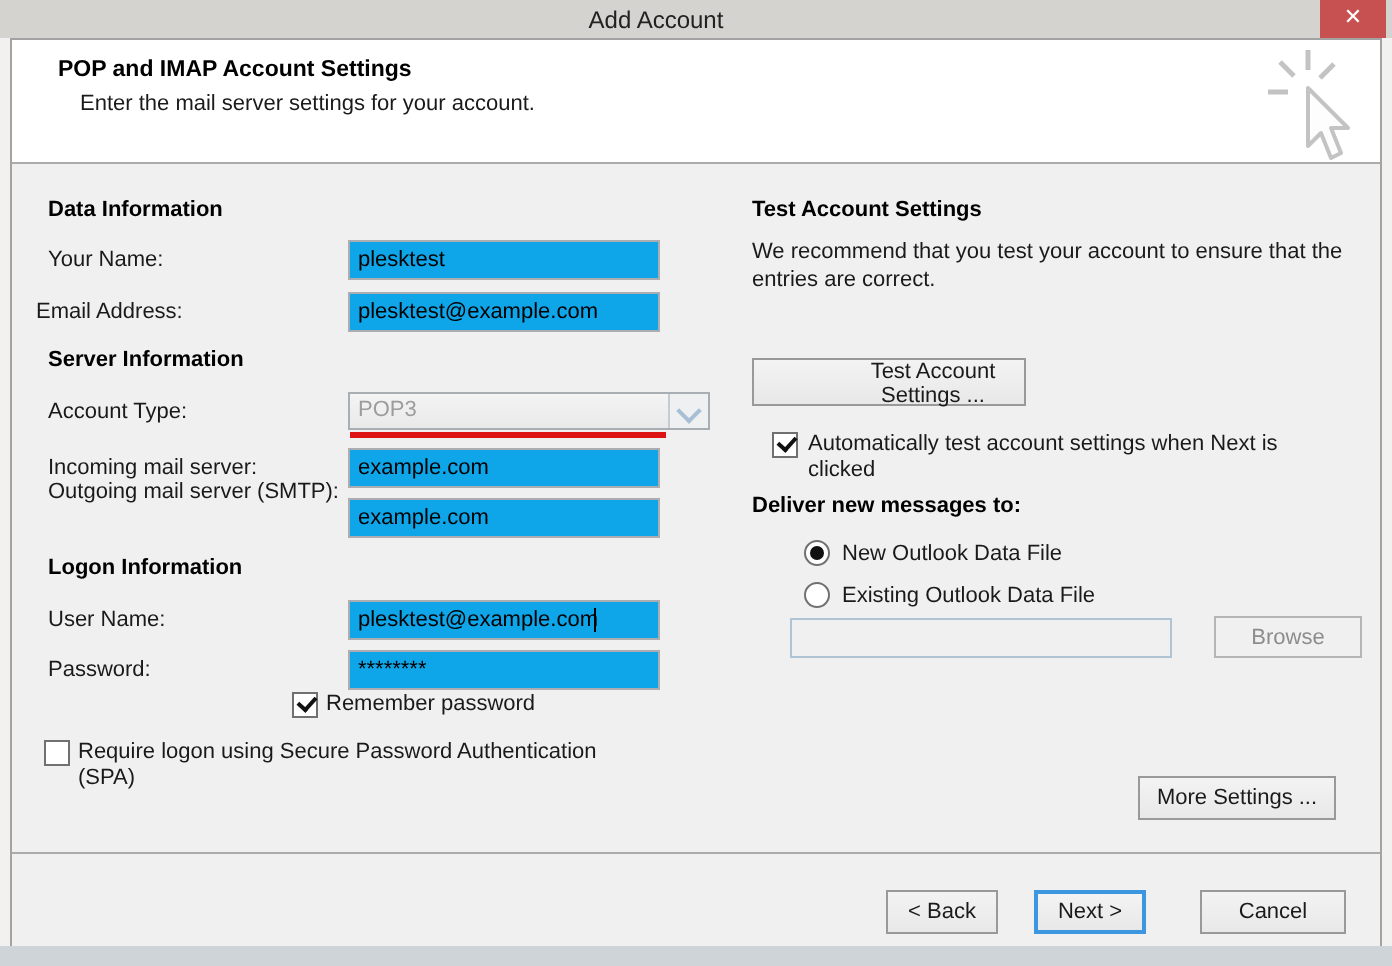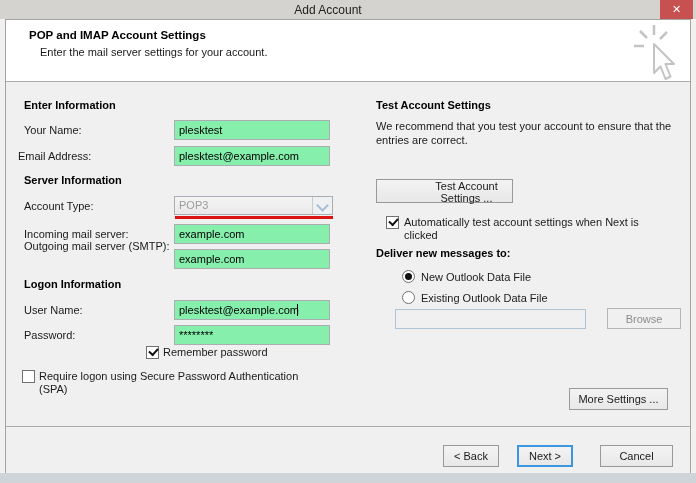--- a/index.html
+++ b/index.html
@@ -19,21 +19,21 @@
   .side-strip{top:19px;width:5px;height:454px;background:#f2f1f0;}
   
   .panel{left:5px;top:19px;width:686px;height:454px;background:#f0f0f0;border:1px solid #a3a3a3;box-sizing:border-box;}
   .header-band{left:6px;top:20px;width:684px;height:61px;background:#ffffff;border-bottom:1px solid #ababab;}
   .footer-band{left:6px;top:426px;width:684px;height:46px;background:#f0f0f0;border-top:1px solid #ababab;}
   .hdr-title{left:29px;top:29px;font-weight:bold;font-size:11.5px;color:#000;}
   .hdr-sub{left:40px;top:46px;font-size:11px;color:#1a1a1a;}
   
   .sec{font-weight:bold;color:#000;}
   .lbl{color:#1a1a1a;}
-  .tb{position:absolute;box-sizing:border-box;height:20px;border:1px solid #abadb3;background:#86efac;
+  .tb{position:absolute;box-sizing:border-box;height:20px;border:1px solid #abadb3;background:#0ea5e9;
       font-family:"Liberation Sans","DejaVu Sans",sans-serif;font-size:11px;color:#000;padding:2px 4px;margin:0;}
   .tb:disabled{background:#f0f0f0;border-color:#afc4d5;color:#8c8c8c;}
   .combo{box-sizing:border-box;height:19px;border:1px solid #a9aeb4;background:linear-gradient(#f4f4f4,#e9e9e9);
       color:#9c9c9c;padding:2px 4px;}
   .combo .arrow-box{position:absolute;right:0;top:0;width:19px;height:17px;border-left:1px solid #c6cbd1;background:#eef0f2;}
   .combo .chev{position:absolute;right:5px;top:4px;width:7px;height:7px;border-right:2px solid #a8bed4;
       border-bottom:2px solid #a8bed4;transform:rotate(45deg);}
   .redline{background:#dd1414;height:3px;}
   .cb{position:absolute;width:13px;height:13px;background:#fff;border:1px solid #707070;box-sizing:border-box;}
   .cb .tick{position:absolute;left:2px;top:1px;width:7px;height:4px;border-left:2px solid #111;
@@ -70,32 +70,32 @@
 <svg class="abs" style="left:632px;top:24px;" width="56" height="62" viewBox="0 0 56 62">
   <g stroke="#c3c3c3" stroke-width="2.5" fill="none">
     <line x1="22" y1="1" x2="22" y2="11"></line>
     <line x1="8" y1="7" x2="15" y2="14"></line>
     <line x1="2" y1="22" x2="12" y2="22"></line>
     <line x1="35" y1="8" x2="28" y2="15"></line>
   </g>
   <path d="M22 20 L22 49 L28.5 42.5 L33.5 55 L38.5 52.5 L33.5 40 L42 40 Z" fill="#fdfdfd" stroke="#c3c3c3" stroke-width="2" stroke-linejoin="round"></path>
 </svg>
 
-<div class="abs sec" style="left:24px;top:99px;">Enter Information</div>
+<div class="abs sec" style="left:24px;top:99px;">Data Information</div>
 
 <div class="abs lbl" style="left:24px;top:124px;">Your Name:</div>
 <input class="tb" style="left: 174px; top: 120px; width: 156px;" value="plesktest">
 
 <div class="abs lbl" style="left:18px;top:150px;">Email Address:</div>
 <input class="tb" style="left: 174px; top: 146px; width: 156px;" value="plesktest@example.com">
 
 <div class="abs sec" style="left:24px;top:174px;">Server Information</div>
 
 <div class="abs lbl" style="left:24px;top:200px;">Account Type:</div>
-<div class="abs combo" style="left:174px;top:196px;width:159px;">
+<div class="abs combo" style="left:174px;top:196px;width:181px;">
   <span>POP3</span>
   <span class="arrow-box">
     <span class="chev"></span>
   </span>
 </div>
 <div class="abs redline" style="left:175px;top:216px;width:158px;"></div>
 
 <div class="abs lbl" style="left:24px;top:228px;">Incoming mail server:</div>
 <input class="tb" style="left: 174px; top: 224px; width: 156px;" value="example.com">
 

